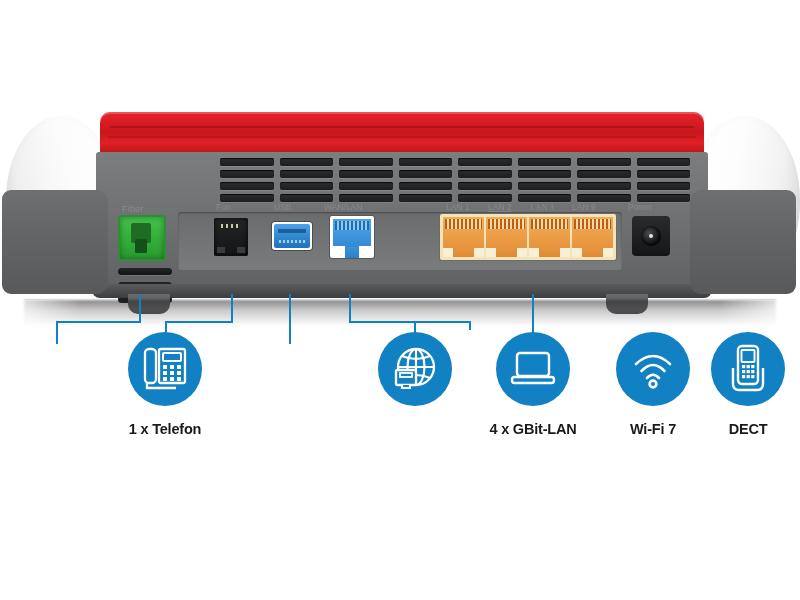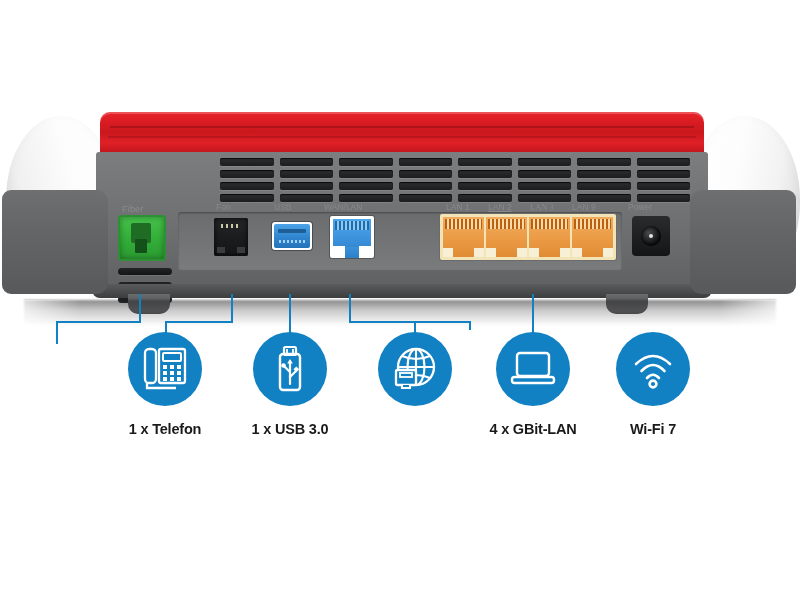--- a/index.html
+++ b/index.html
@@ -391,39 +391,20 @@
             <rect x="35" y="45" width="4" height="4"></rect>
               <rect x="42" y="45" width="4" height="4"></rect>
               <rect x="49" y="45" width="4" height="4"></rect>
           </g>
           <path d="M19,51 L19,56 L48,56" fill="none" stroke="#fff" stroke-width="2.3"></path>
         </svg>
       </div>
       <div class="caption">1 x Telefon</div>
     </div>
 
-    <div class="feature" style="left:238px;top:0;">
-      <div class="circle">
-        <svg viewBox="0 0 74 74">
-          <rect x="27" y="22" width="20" height="36" rx="3" fill="none" stroke="#fff" stroke-width="2.4"></rect>
-          <rect x="31" y="15" width="12" height="8" rx="1.5" fill="none" stroke="#fff" stroke-width="2.2"></rect>
-          <line x1="34" y1="17" x2="34" y2="21" stroke="#fff" stroke-width="1.8"></line>
-          <line x1="40" y1="17" x2="40" y2="21" stroke="#fff" stroke-width="1.8"></line>
-          <g fill="none" stroke="#fff" stroke-width="2.2" stroke-linecap="round">
-            <line x1="37" y1="29" x2="37" y2="52"></line>
-            <path d="M37,40 L31.5,34.5"></path>
-            <path d="M37,45 L43,39"></path>
-          </g>
-          <polygon points="37,27 34.2,31.5 39.8,31.5" fill="#fff"></polygon>
-          <circle cx="30.5" cy="33.5" r="2.3" fill="#fff"></circle>
-          <rect x="41.3" y="35.3" width="4" height="4" fill="#fff" transform="rotate(45 43.3 37.3)"></rect>
-        </svg>
-      </div>
-      <div class="caption">1 x USB 3.0</div>
-    </div>
 
     <div class="feature" style="left:363px;top:0;">
       <div class="circle">
         <svg viewBox="0 0 74 74">
           <circle cx="38" cy="35" r="18" fill="none" stroke="#fff" stroke-width="2.3"></circle>
           <line x1="20" y1="35" x2="56" y2="35" stroke="#fff" stroke-width="2.1"></line>
           <line x1="38" y1="17" x2="38" y2="53" stroke="#fff" stroke-width="2.1"></line>
           <ellipse cx="38" cy="35" rx="8.5" ry="18" fill="none" stroke="#fff" stroke-width="2.1"></ellipse>
           <path d="M24,24 Q38,30 52,24" fill="none" stroke="#fff" stroke-width="2.1"></path>
           <path d="M24,46 Q38,40 52,46" fill="none" stroke="#fff" stroke-width="2.1"></path>
@@ -453,15 +434,36 @@
             <path d="M20,32 Q37,16 54,32" stroke-width="2.6"></path>
             <path d="M25.5,39 Q37,27 48.5,39" stroke-width="2.6"></path>
             <path d="M31,46 Q37,39.5 43,46" stroke-width="2.6"></path>
           </g>
           <circle cx="37" cy="52" r="3.4" fill="none" stroke="#fff" stroke-width="2.6"></circle>
         </svg>
       </div>
       <div class="caption">Wi-Fi 7</div>
     </div>
 
+    <div class="feature" style="left:696px;top:0;">
+      <div class="circle">
+        <svg viewBox="0 0 74 74">
+          <rect x="27" y="14" width="20" height="38" rx="4" fill="none" stroke="#fff" stroke-width="2.4"></rect>
+          <rect x="30.5" y="18" width="13" height="12" rx="1" fill="none" stroke="#fff" stroke-width="1.9"></rect>
+          <g fill="#fff">
+            <rect x="31" y="33" width="3.2" height="3.2"></rect>
+              <rect x="35.6" y="33" width="3.2" height="3.2"></rect>
+              <rect x="40.2" y="33" width="3.2" height="3.2"></rect>
+            <rect x="31" y="38" width="3.2" height="3.2"></rect>
+              <rect x="35.6" y="38" width="3.2" height="3.2"></rect>
+              <rect x="40.2" y="38" width="3.2" height="3.2"></rect>
+            <rect x="31" y="43" width="3.2" height="3.2"></rect>
+              <rect x="35.6" y="43" width="3.2" height="3.2"></rect>
+              <rect x="40.2" y="43" width="3.2" height="3.2"></rect>
+          </g>
+          <path d="M22,36 L22,52 Q22,58 28,58 L46,58 Q52,58 52,52 L52,36" fill="none" stroke="#fff" stroke-width="2.4"></path>
+        </svg>
+      </div>
+      <div class="caption">DECT</div>
+    </div>
 
   </div>
 </div>
 
 </body></html>

